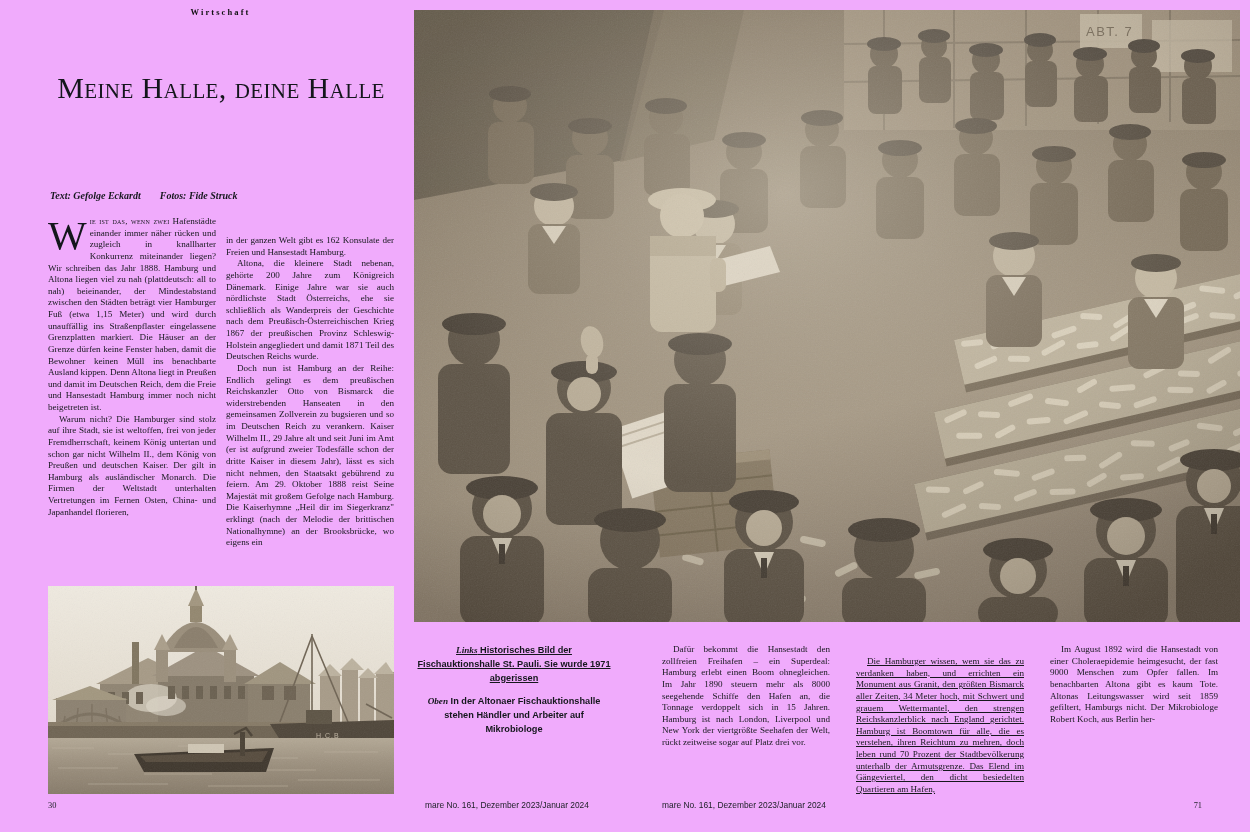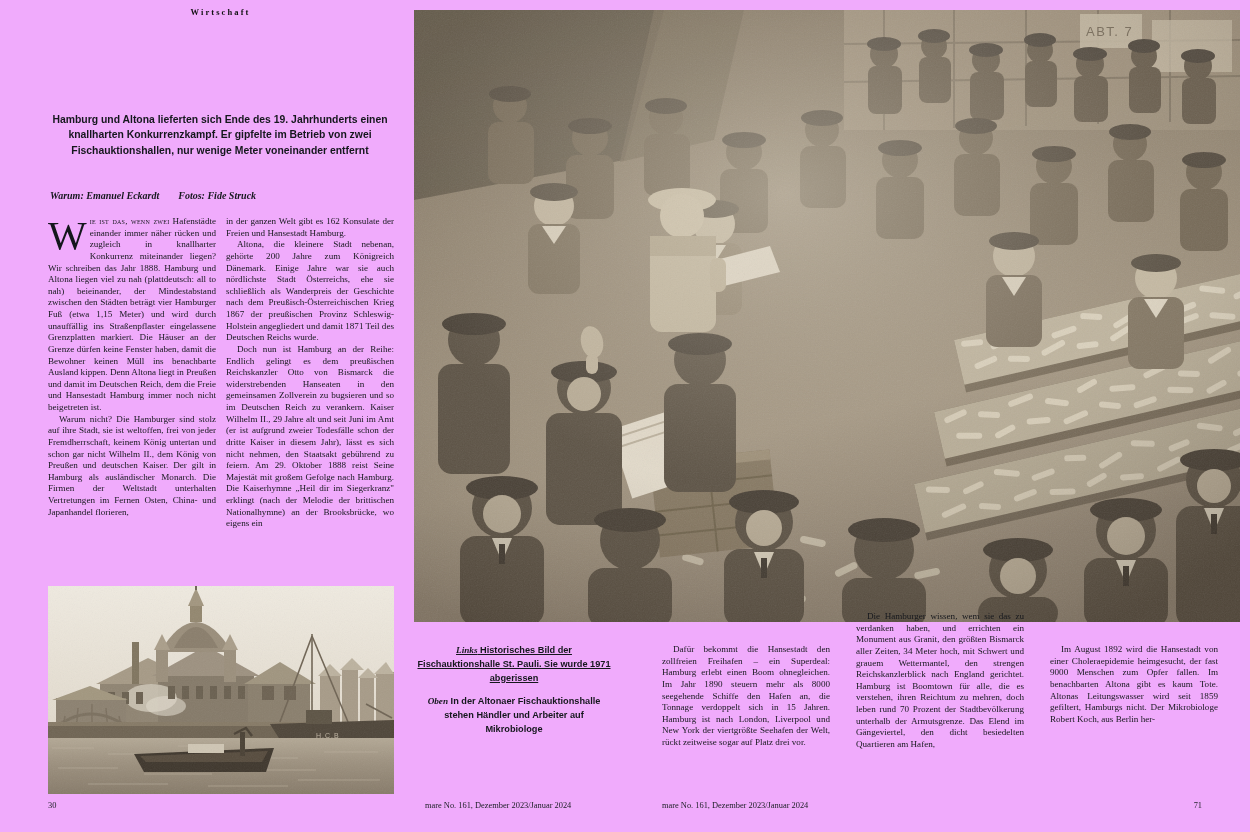--- a/index.html
+++ b/index.html
@@ -69,21 +69,21 @@
     font-family: "Liberation Serif", serif;
     font-size: 9.1px;
     line-height: 11.62px;
     text-align: justify;
     text-justify: inter-word;
     color: #16181d;
     hyphens: auto;
     -webkit-hyphens: auto;
   }
   .bodycol p { margin: 0; text-indent: 11px; }
-  .bodycol p.noindent { text-indent: 0; }
+  .bodycol p.noindent { text-indent: 0; margin-top: 19px; }
 
   .col-l1 { left: 48px;  top: 216px; width: 168px; }
   .col-l2 { left: 226px; top: 216px; width: 168px; }
 
   
   .dropcap {
     float: left;
     font-family: "Liberation Serif", serif;
     font-size: 41px;
     line-height: 33px;
@@ -121,59 +121,59 @@
   .caption .lead-word {
     font-family: "Liberation Serif", serif;
     font-style: italic;
     font-weight: 700;
   }
   .cap-1 { left: 416px; top: 644px; text-decoration: underline; }
   .cap-2 { left: 416px; top: 695px; }
 
   
   .col-r1 { left: 662px; top: 644px; width: 168px; }
-  .col-r2 { left: 856px; top: 611px; width: 168px; }
+  .col-r2 { left: 856px; top: 656px; width: 168px; text-decoration: underline; }
   .col-r3 { left: 1050px; top: 644px; width: 168px; }
 
   
   .folio {
     position: absolute; bottom: 22px;
     font-family: "Liberation Serif", serif;
     font-size: 8.4px;
     color: #20222a;
   }
   .folio-left   { left: 48px; }
   .folio-right  { right: 48px; }
   .imprint {
     position: absolute; bottom: 22px;
-    font-family: Liberation Serif, serif;
+    font-family: Liberation Sans, sans-serif;
     font-size: 8.4px;
     color: #20222a;
     white-space: nowrap;
   }
   .imprint-left  { left: 425px; }
   .imprint-right { left: 662px; }
 
   
   .ph-svg { display:block; width:100%; height:100%; }
 </style>
 </head>
 <body>
 
 <div class="spread">
 
   <div class="page-left">
 
     <div class="kicker">Wirtschaft</div>
 
-
-    <div class="standfirst">Hamburg und Altona lieferten sich Ende des 19. Jahrhunderts einen knallharten Konkurrenzkampf. Er gipfelte im Betrieb von zwei Fischauktionshallen, nur wenige Meter voneinander entfernt</div>
+    <div class="headline">Meine Halle, deine Halle</div>
+
 
     <div class="byline">
-      <span>Warum: Emanuel Eckardt</span>
+      <span>Text: Gefolge Eckardt</span>
       <span class="sep"></span>
       <span>Fotos: Fide Struck</span>
     </div>
 
     <div class="bodycol col-l1">
       <p class="lead">
         <span class="dropcap">W</span><span class="smallcaps">ie ist das, wenn zwei</span>
         <span>Hafenstädte einander immer näher rücken und zugleich in knallharter Konkurrenz miteinander liegen? Wir schreiben das Jahr 1888. Hamburg und Altona liegen viel zu nah (plattdeutsch: all to nah) beieinander, der Mindestabstand zwischen den Städten beträgt vier Hamburger Fuß (etwa 1,15 Meter) und wird durch unauffällig ins Straßenpflaster eingelassene Grenzplatten markiert. Die Häuser an der Grenze dürfen keine Fenster haben, damit die Bewohner keinen Müll ins benachbarte Ausland kippen. Denn Altona liegt in Preußen und damit im Deutschen Reich, dem die Freie und Hansestadt Hamburg immer noch nicht beigetreten ist.</span>
       </p>
       <p><span>Warum nicht? Die Hamburger sind stolz auf ihre Stadt, sie ist weltoffen, frei von jeder Fremdherrschaft, keinem König untertan und schon gar nicht Wilhelm II., dem König von Preußen und deutschen Kaiser. Der gilt in Hamburg als ausländischer Monarch. Die Firmen der Weltstadt unterhalten Vertretungen im Fernen Osten, China- und Japanhandel florieren,</span></p>

